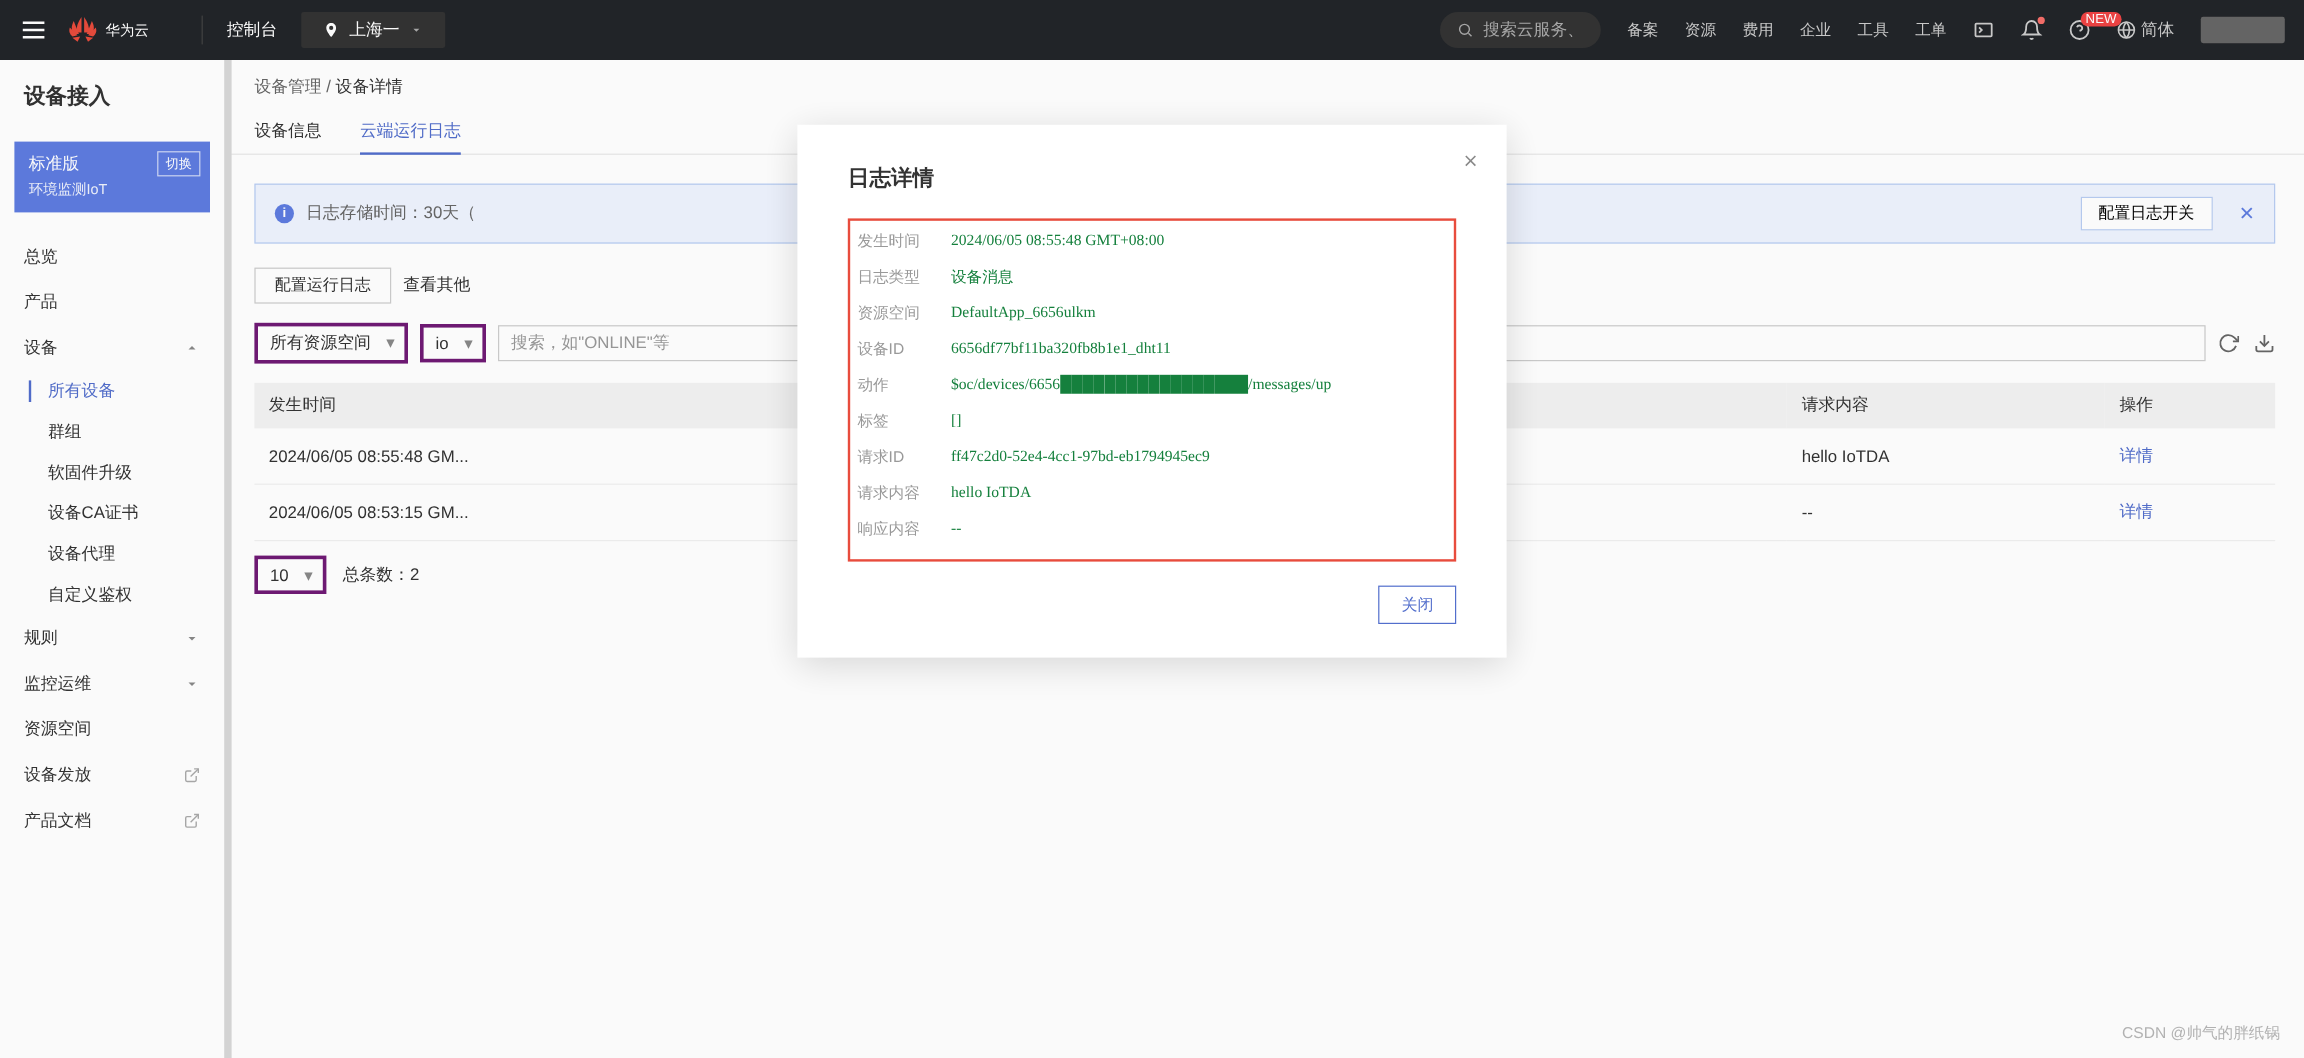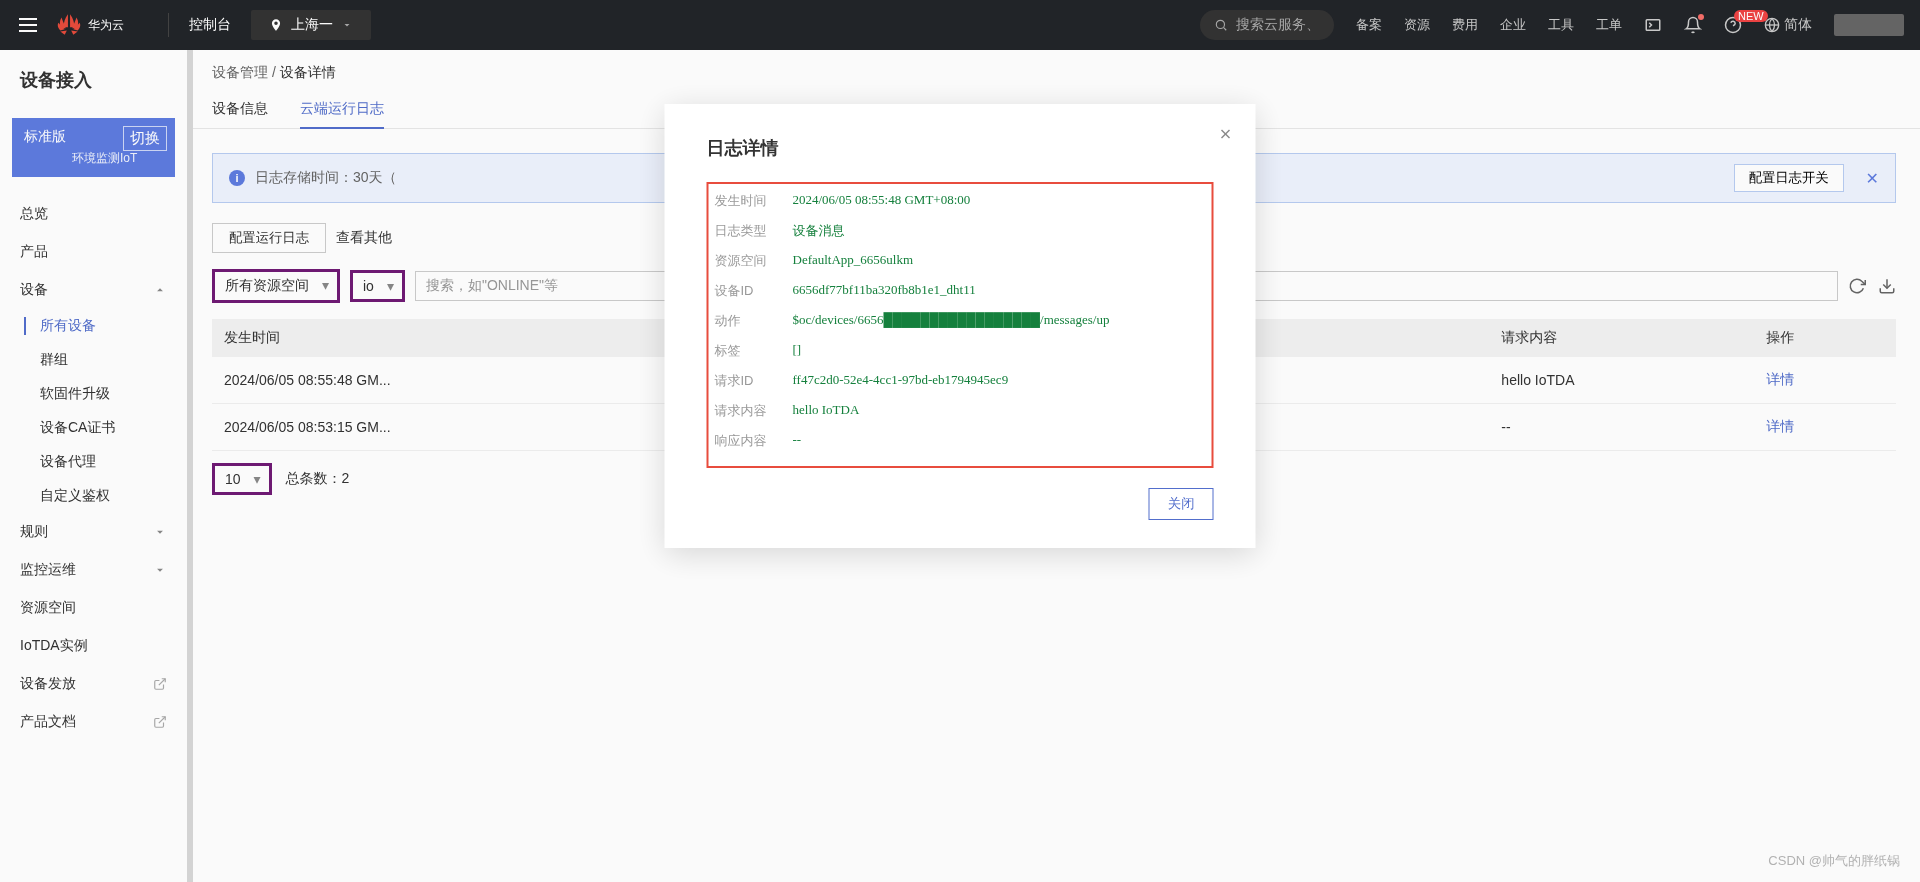--- a/index.html
+++ b/index.html
@@ -23,22 +23,22 @@
     .lang { display: flex; align-items: center; gap: 4px; }
     .profile-block { width: 70px; height: 22px; background: #666; border-radius: 2px; }
 
     .layout { display: flex; height: calc(100vh - 50px); position: relative; }
 
     .sidebar { width: 188px; background: #fff; border-right: 1px solid #e0e0e0; display: flex; flex-direction: column; position: relative; }
     .sidebar::after { content: ''; position: absolute; right: -6px; top: 0; bottom: 0; width: 6px; background: #d8d8d8; }
     .sidebar-title { padding: 18px 20px; font-size: 18px; font-weight: bold; }
     .plan-box { margin: 8px 12px; padding: 10px 12px; background: #5e7ce0; color: #fff; position: relative; }
     .plan-box .plan-name { font-size: 14px; }
-    .plan-box .plan-sub { font-size: 12px; opacity: .9; margin-top: 4px; margin-left: 48px; }
-    .plan-switch { position: absolute; right: 8px; top: 8px; border: 1px solid rgba(255,255,255,.7); font-size: 15px; padding: 2px 6px; }
+    .plan-box .plan-sub { font-size: 12px; opacity: .9; margin-top: 4px; }
+    .plan-switch { position: absolute; right: 8px; top: 8px; border: 1px solid rgba(255,255,255,.7); font-size: 11px; padding: 2px 6px; }
     .sidebar-menu { margin-top: 10px; flex: 1; overflow: auto; }
     .menu-item { padding: 10px 20px; display: flex; align-items: center; justify-content: space-between; cursor: pointer; color: #333; }
     .submenu { }
     .submenu .sub-item { padding: 8px 20px 8px 40px; cursor: pointer; color: #333; position: relative; }
     .submenu .sub-item.active { color: #526ecc; }
     .submenu .sub-item.active::before { content: ''; position: absolute; left: 24px; top: 8px; bottom: 8px; width: 2px; background: #526ecc; }
     .chevron { width: 14px; height: 14px; color: #888; }
 
     .main { flex: 1; background: #fff; display: flex; flex-direction: column; overflow: hidden; }
     .breadcrumb { padding: 14px 24px 8px; color: #666; }
@@ -200,23 +200,20 @@
           </svg>
         </div>
         <div class="menu-item">
           <span>监控运维</span>
           <svg viewBox="0 0 24 24" class="chevron">
             <path d="M7 10l5 5 5-5z" fill="currentColor"></path>
           </svg>
         </div>
         <div class="menu-item">
           <span>资源空间</span>
-        </div>
-        <div class="menu-item">
-          <span>IoTDA实例</span>
         </div>
         <div class="menu-item">
           <span>设备发放</span>
           <svg viewBox="0 0 24 24" class="ext-icon">
             <path fill="none" stroke="currentColor" stroke-width="2" d="M18 13v6a2 2 0 01-2 2H5a2 2 0 01-2-2V8a2 2 0 012-2h6"></path>
             <polyline fill="none" stroke="currentColor" stroke-width="2" points="15 3 21 3 21 9"></polyline>
             <line stroke="currentColor" stroke-width="2" x1="10" y1="14" x2="21" y2="3"></line>
           </svg>
         </div>
         <div class="menu-item">

